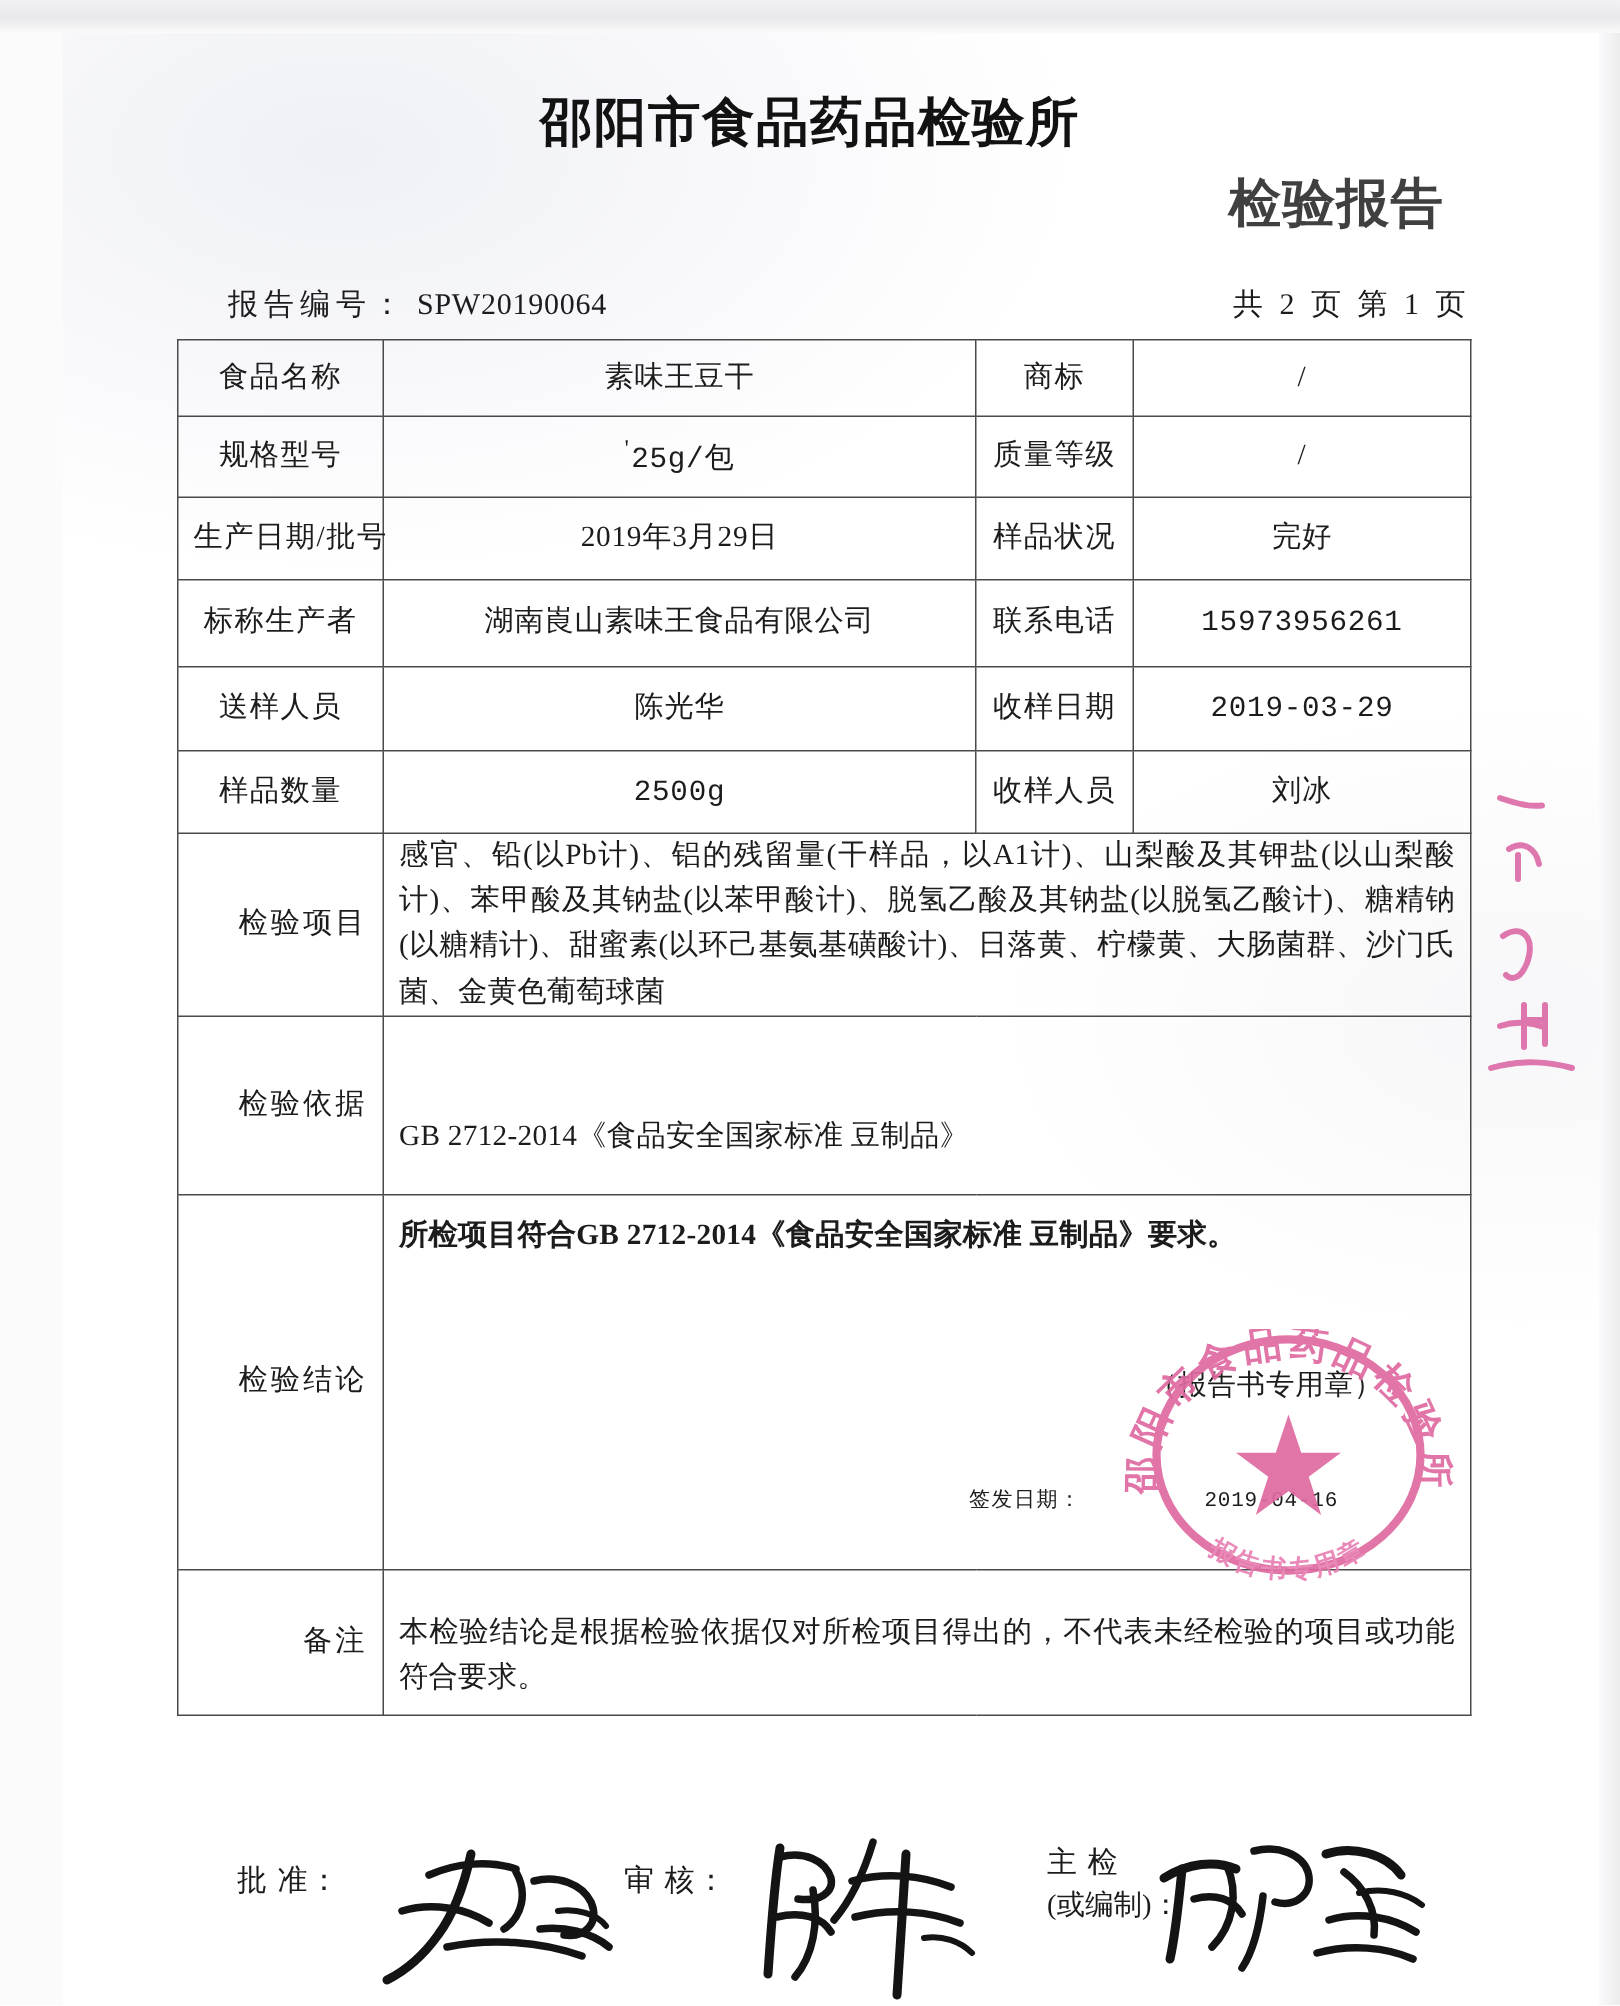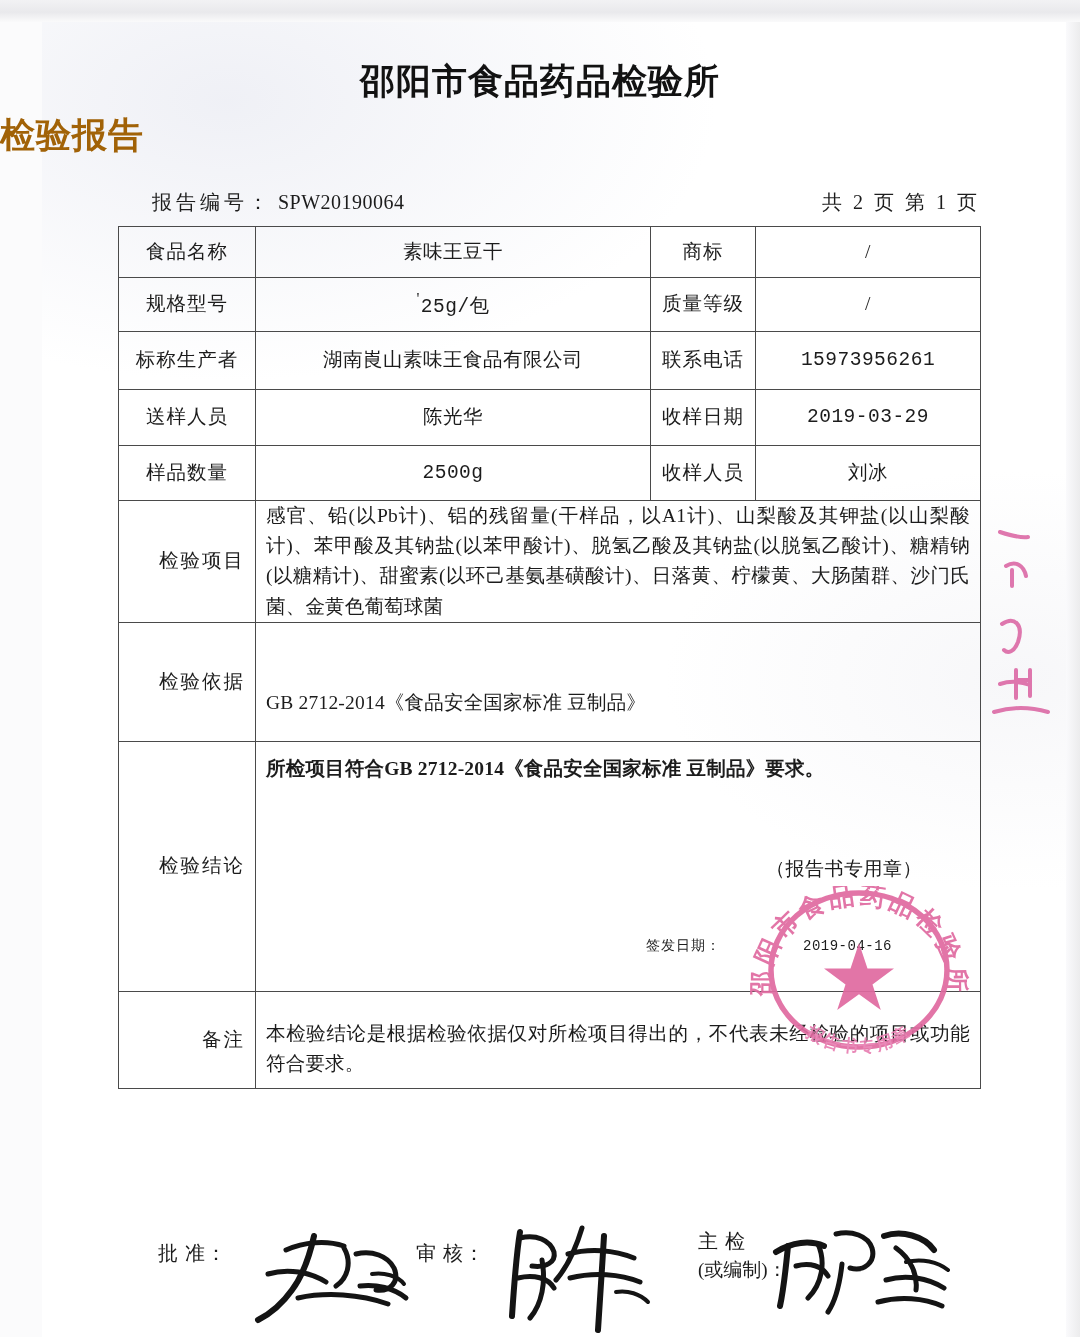--- a/index.html
+++ b/index.html
@@ -57,26 +57,26 @@
     font-family: "Liberation Sans", "DejaVu Sans", sans-serif;
     font-weight: bold;
     font-size: 35px;
     letter-spacing: 1px;
     color: #121212;
   }
   .doc-subtitle {
     position: absolute;
     left: 0; top: 112px;
     width: 963px;
-    text-align: left;
+    text-align: right;
     font-family: "Liberation Sans", "DejaVu Sans", sans-serif;
     font-weight: bold;
     font-size: 35px;
     letter-spacing: 1px;
-    color: #a16207;
+    color: #404040;
   }
   .report-no {
     position: absolute;
     left: 152px; top: 189px;
     font-size: 20px;
     letter-spacing: 1px;
     white-space: nowrap;
   }
   .report-no .lbl { letter-spacing: 4px; }
   .report-no .val {
@@ -233,20 +233,26 @@
         <td class="lbl">商标</td>
         <td class="val-center">/</td>
       </tr>
       <tr style="height:54px">
         <td class="lbl">规格型号</td>
         <td class="val-center">
           <span class="spec-mark">'</span><span class="num">25g/包</span>
         </td>
         <td class="lbl">质量等级</td>
         <td class="val-center">/</td>
+      </tr>
+      <tr style="height:55px">
+        <td class="lbl">生产日期/批号</td>
+        <td class="val-center">2019年3月29日</td>
+        <td class="lbl">样品状况</td>
+        <td class="val-center">完好</td>
       </tr>
       <tr style="height:58px">
         <td class="lbl">标称生产者</td>
         <td class="val-center">湖南崀山素味王食品有限公司</td>
         <td class="lbl">联系电话</td>
         <td class="val-center num">15973956261</td>
       </tr>
       <tr style="height:56px">
         <td class="lbl">送样人员</td>
         <td class="val-center">陈光华</td>

